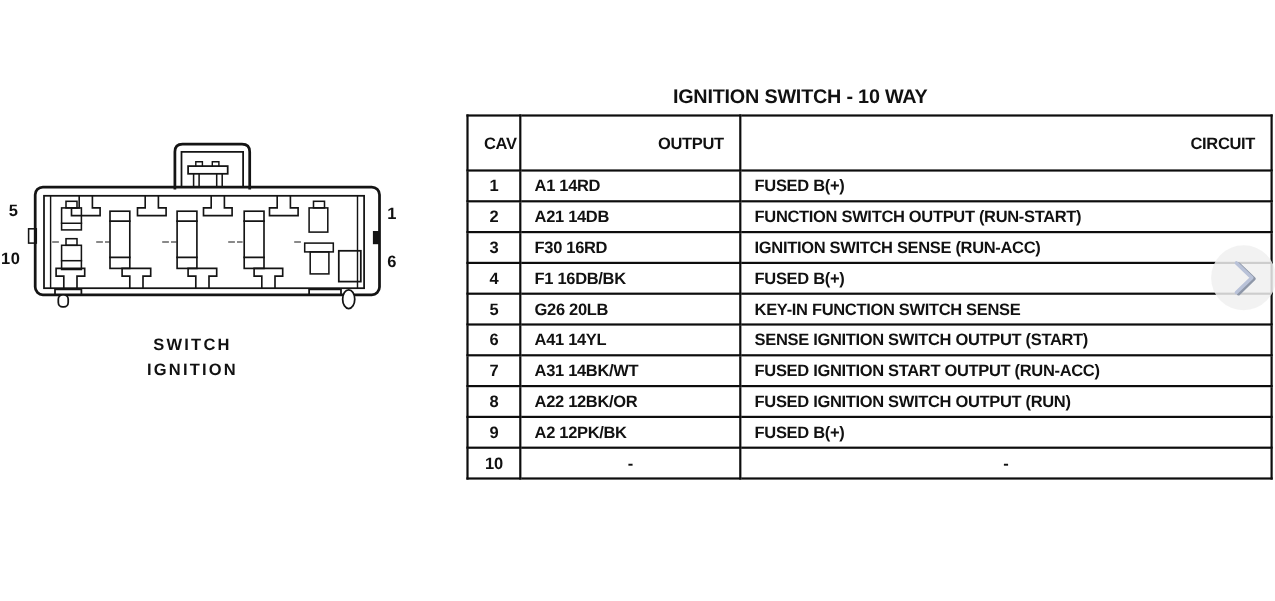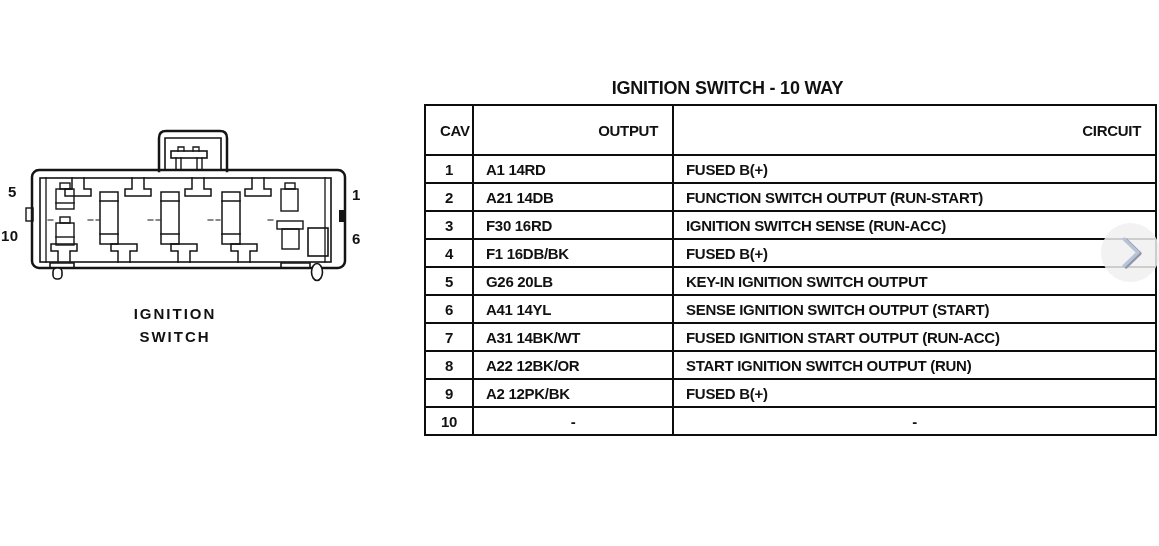--- a/index.html
+++ b/index.html
@@ -152,22 +152,22 @@
       <path d="M281,143 V138 H310 V143" stroke-width="1.6"></path>
       <ellipse cx="317" cy="147" rx="5.5" ry="8.5" stroke-width="1.6" fill="#fff"></ellipse>
     </svg>
 
     <div class="pin-label pin-5">5</div>
     <div class="pin-label pin-10">10</div>
     <div class="pin-label pin-1">1</div>
     <div class="pin-label pin-6">6</div>
 
     <div class="connector-caption">
+      <div>SWITCH</div>
       <div>IGNITION</div>
-      <div>SWITCH</div>
     </div>
   </div>
 
   <div class="table-wrap">
     <div class="table-title">IGNITION SWITCH - 10 WAY</div>
     <table class="pinout">
       <colgroup>
           <col class="c-cav">
           <col class="c-cir">
           <col class="c-fun">
@@ -196,36 +196,36 @@
             <td>IGNITION SWITCH SENSE (RUN-ACC)</td>
           </tr>
           <tr>
             <td>4</td>
             <td>F1 16DB/BK</td>
             <td>FUSED B(+)</td>
           </tr>
           <tr>
             <td>5</td>
             <td>G26 20LB</td>
-            <td>KEY-IN IGNITION SWITCH OUTPUT</td>
+            <td>KEY-IN FUNCTION SWITCH SENSE</td>
           </tr>
           <tr>
             <td>6</td>
             <td>A41 14YL</td>
             <td>SENSE IGNITION SWITCH OUTPUT (START)</td>
           </tr>
           <tr>
             <td>7</td>
             <td>A31 14BK/WT</td>
             <td>FUSED IGNITION START OUTPUT (RUN-ACC)</td>
           </tr>
           <tr>
             <td>8</td>
             <td>A22 12BK/OR</td>
-            <td>START IGNITION SWITCH OUTPUT (RUN)</td>
+            <td>FUSED IGNITION SWITCH OUTPUT (RUN)</td>
           </tr>
           <tr>
             <td>9</td>
             <td>A2 12PK/BK</td>
             <td>FUSED B(+)</td>
           </tr>
           <tr>
             <td>10</td>
             <td class="dash">-</td>
             <td class="dash">-</td>

